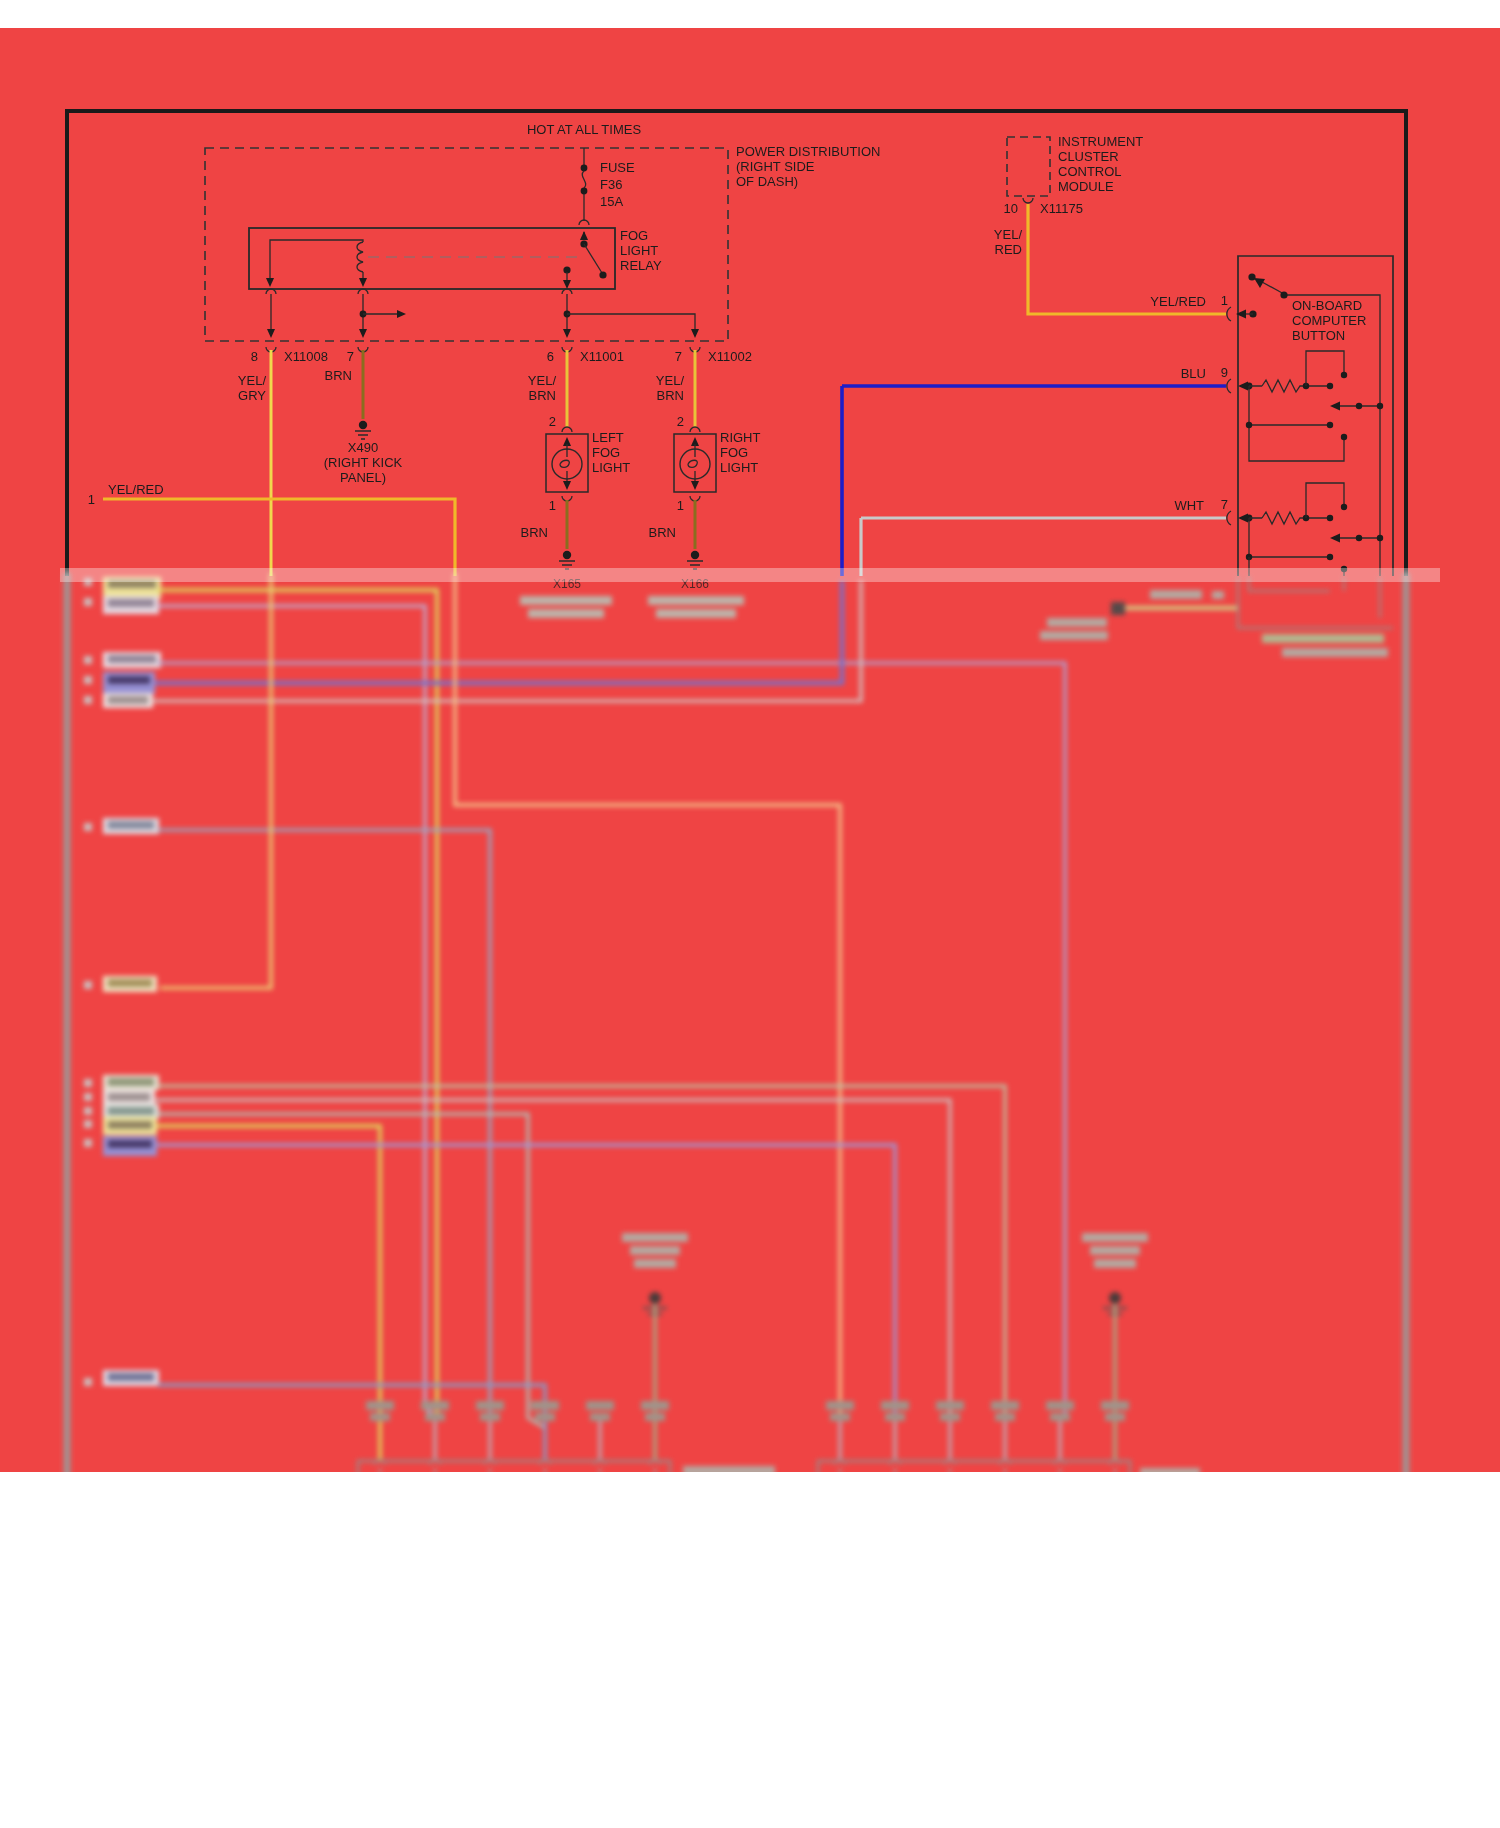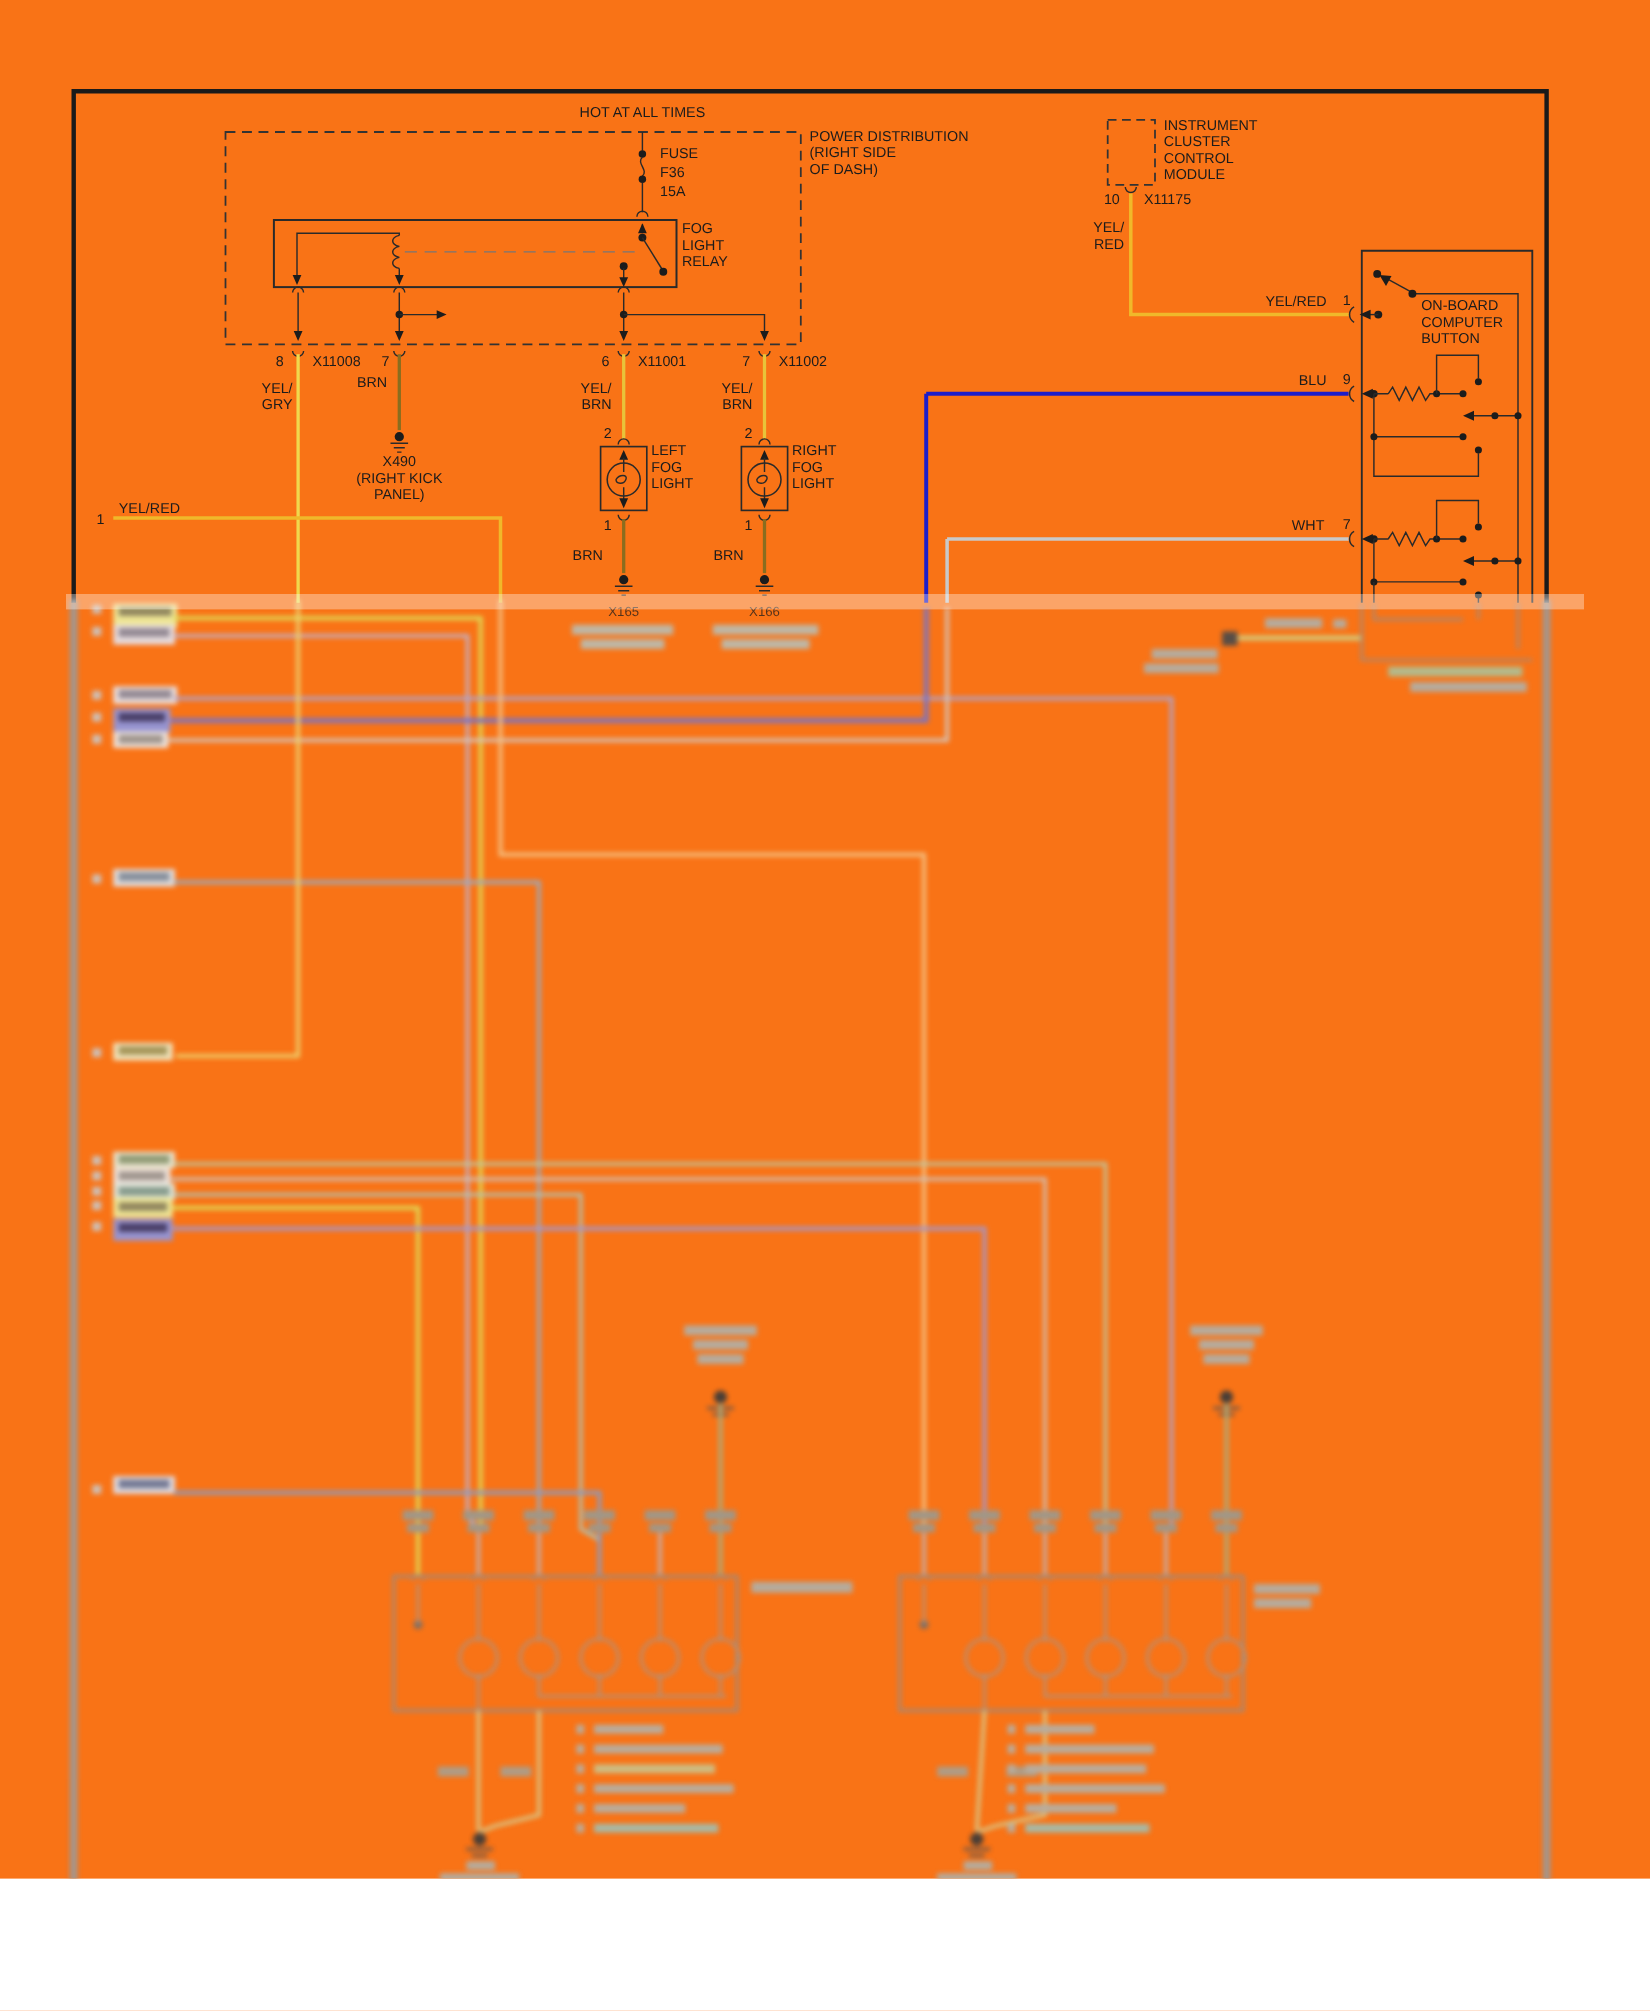--- a/index.html
+++ b/index.html
@@ -1,17 +1,17 @@
 <!DOCTYPE html>
 <html><head>
 <meta charset="utf-8">
 <style>
   html,body{margin:0;padding:0;background:#ffffff;}
-  #stage{position:relative;width:1500px;height:1708px;background:#f97316;overflow:hidden;
-         font-family:"Liberation Sans", sans-serif;}
+  #stage{position:relative;width:1500px;height:1444px;background:#ef4444;overflow:hidden;
+         font-family:"Liberation Sans", sans-serif;margin-top:28px;}
   svg{position:absolute;top:0;left:0;}
   text{font-family:"Liberation Sans", sans-serif;fill:#1c1c1c;}
   .lbl{font-size:13px;}
   .sm{font-size:12px;}
   .wire{fill:none;}
   .blurred{filter:blur(2.6px);opacity:.92;}
   .thin{stroke:#2a2a2a;stroke-width:1.3;fill:none;}
 </style>
 </head>
 <body>

